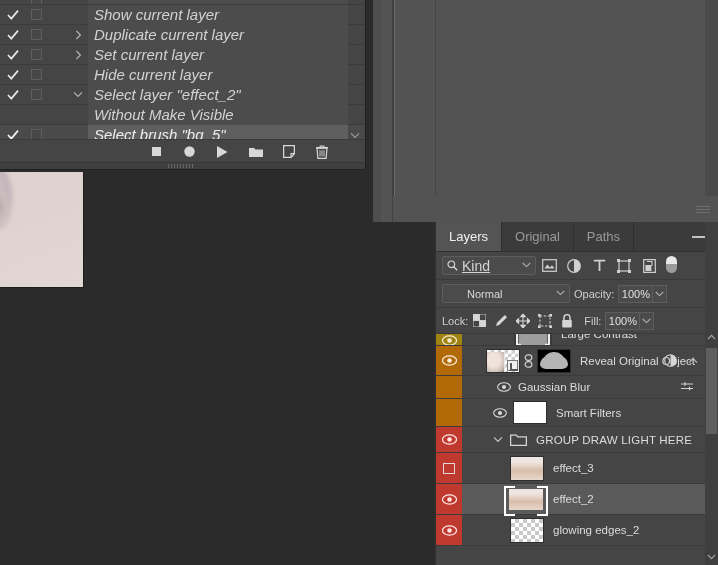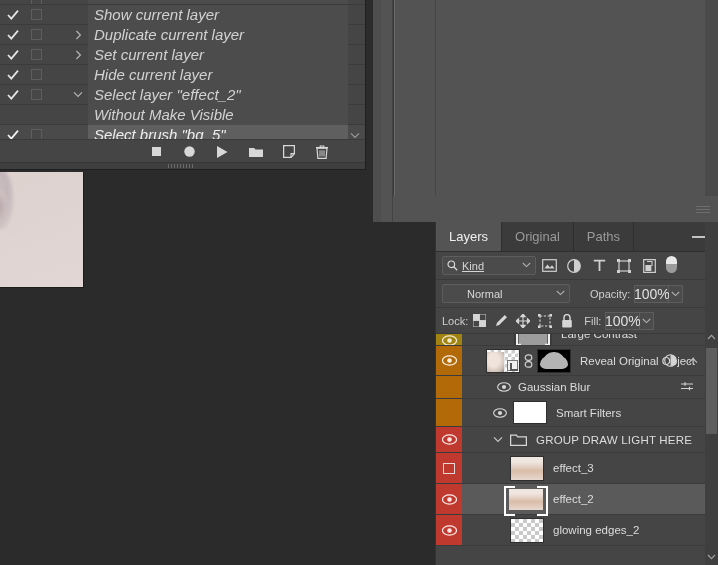--- a/index.html
+++ b/index.html
@@ -175,21 +175,21 @@
 
   #filter-row{
     height:28px; width:283px; background:#454545;
     border-bottom:1px solid #3a3a3a;
     display:flex; align-items:center; padding-left:6px;
   }
   #kind-select{
     width:94px; height:19px; background:#4b4b4b;
     border:1px solid #5d5d5d; border-radius:2px;
     display:flex; align-items:center; padding:0 4px;
-    color:#d5d5d5; font-size:11px;text-decoration:underline;
+    color:#d5d5d5; font-size:14px;text-decoration:underline;
   }
   #kind-select .ksearch{ margin-right:4px; display:flex; align-items:center;}
   #kind-select .klabel{ flex:1 1 auto; }
   #kind-select .kcaret{ color:#b0b0b0; font-size:8px; }
   .filter-icon{
     width:24px; height:22px; display:flex; align-items:center; justify-content:center;
     color:#d0d0d0; margin-left:1px;
   }
   #filter-toggle{
     margin-left:4px; width:13px; height:19px;
@@ -206,26 +206,26 @@
     display:flex; align-items:center; padding-left:6px;
   }
   #blend-select{
     width:128px; height:19px; background:#4b4b4b;
     border:1px solid #5d5d5d; border-radius:2px;
     display:flex; align-items:center; padding:0 4px;
     color:#d8d8d8; font-size:11px;
   }
   #blend-select .blabel{flex:1 1 auto;padding-left:20px;}
   #blend-select .bcaret{ color:#b0b0b0; font-size:8px;}
-  .opacity-label{ margin-left:20px; color:#cfcfcf; font-size:11px; }
+  .opacity-label{ margin-left:4px; color:#cfcfcf; font-size:11px; }
   .num-field{
     margin-left:4px; width:35px; height:18px;
     background:#4b4b4b; border:1px solid #5d5d5d;
     display:flex; align-items:center; justify-content:center;
-    color:#e0e0e0; font-size:14px;
+    color:#e0e0e0; font-size:11px;
   }
   .num-caret{
     width:14px; height:18px; background:#4b4b4b;
     border:1px solid #5d5d5d; border-left:none;
     display:flex; align-items:center; justify-content:center;
     color:#b0b0b0; font-size:8px;
   }
 
   #lock-row{
     height:26px; width:283px; background:#454545;

